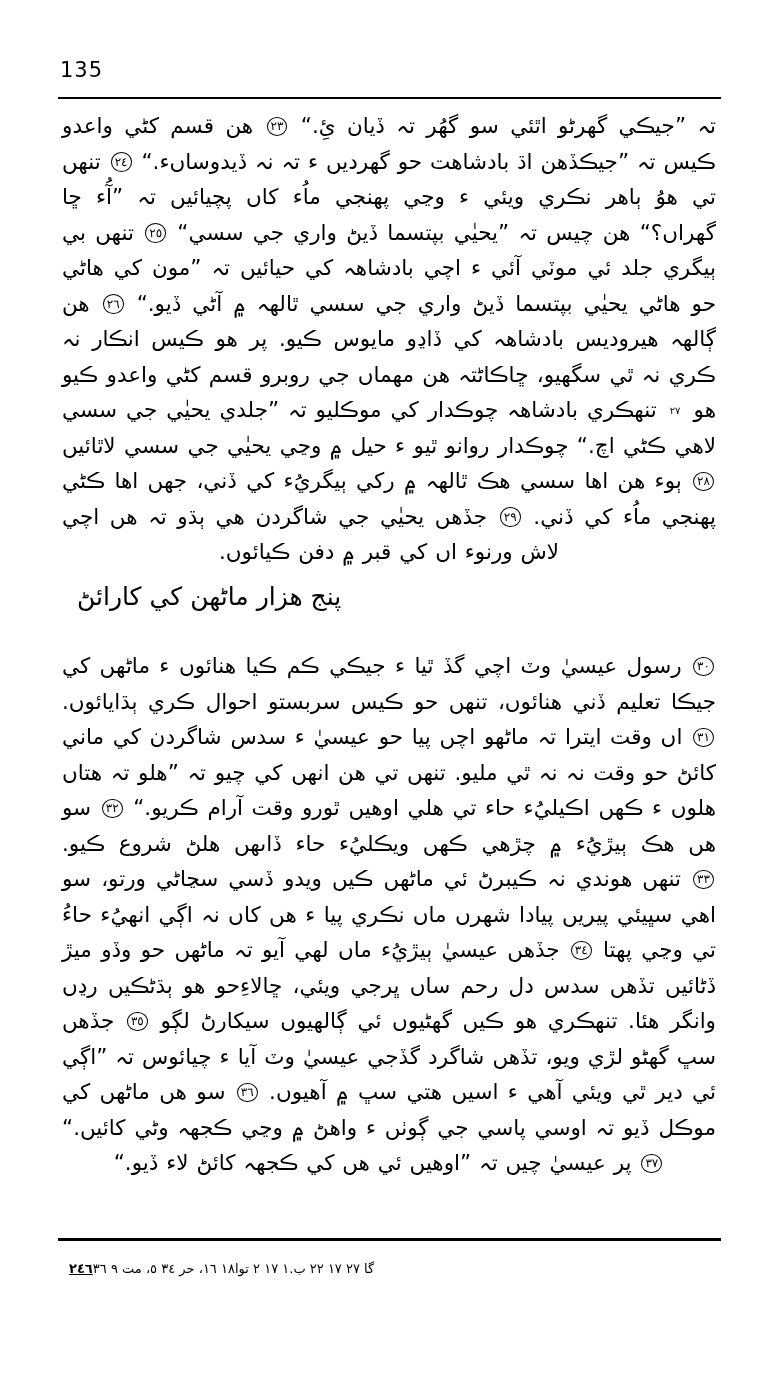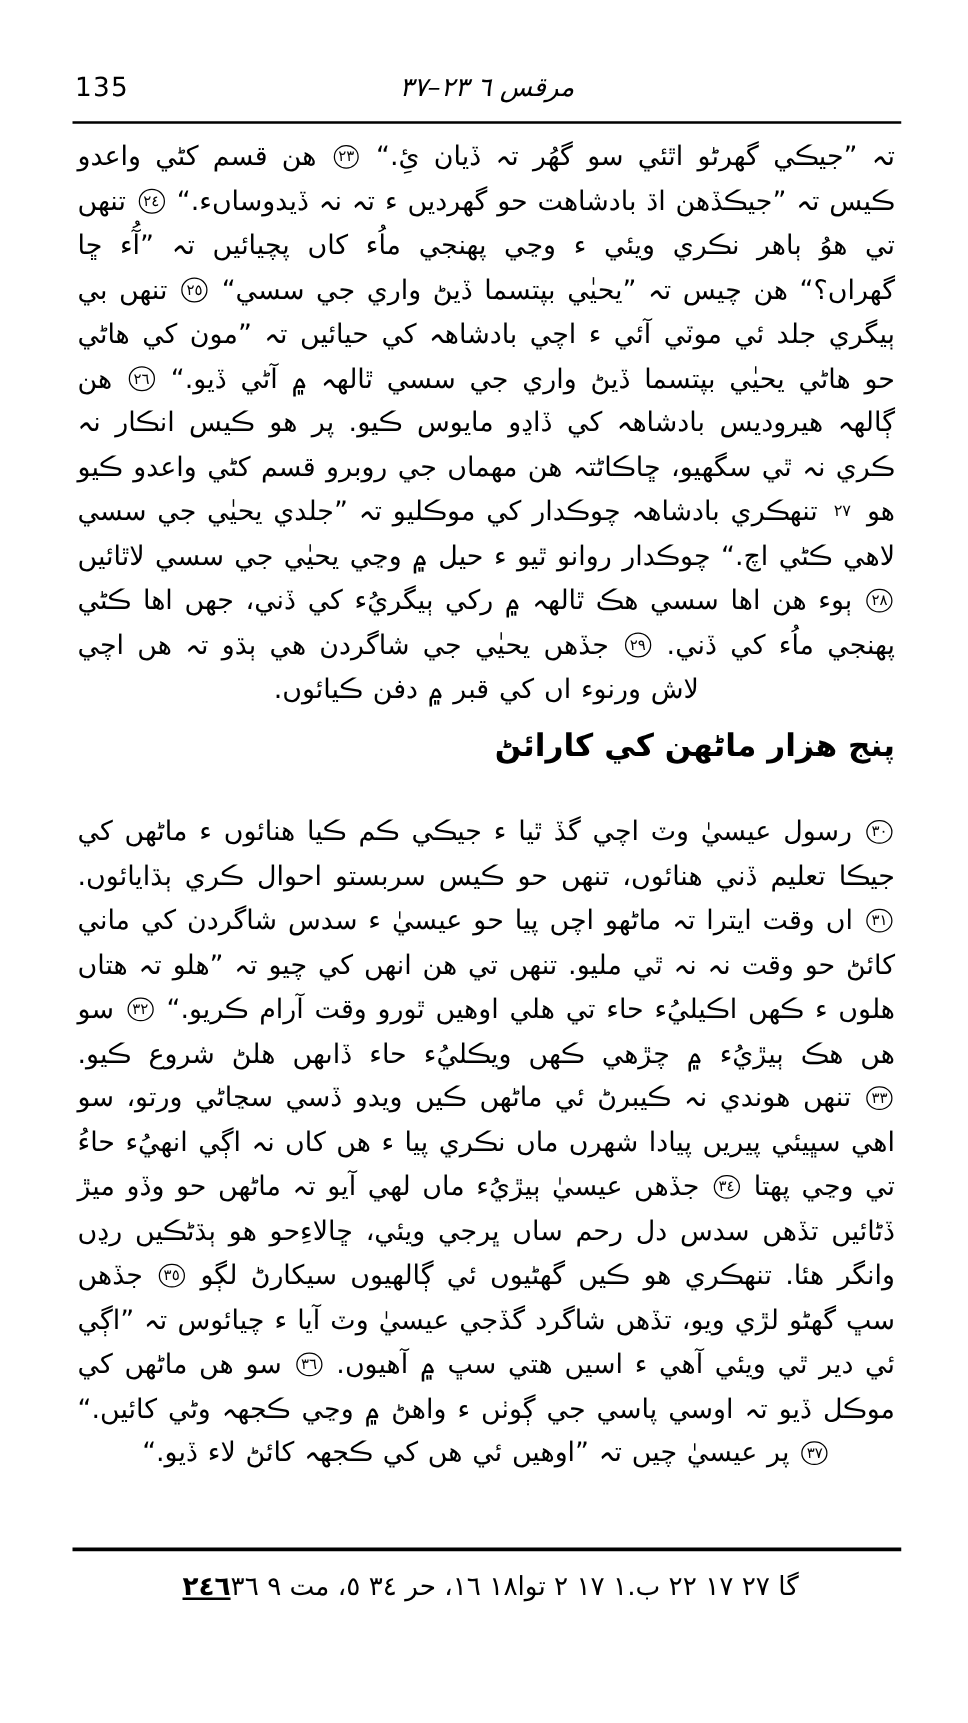--- a/index.html
+++ b/index.html
@@ -101,34 +101,34 @@
     min-width: 11px;
     text-align: center;
     vertical-align: 3px;
     margin: 0 2px;
     direction: rtl;
     unicode-bidi: plaintext;
     font-family: Liberation Serif, serif;
   }
   .vnum.plain {
     border: none;
-    font-size: 13px;
+    font-size: 10px;
     padding: 0 2px;
     vertical-align: 3px;
   }
 
   
   .section-heading {
     position: absolute;
     left: 77px;
     right: 58px;
     top: 580px;
-    text-align: right;
+    text-align: left;
     font-size: 25px;
-    font-weight: bold;
+    font-weight: normal;
     line-height: 34px;
     direction: rtl;
     unicode-bidi: plaintext;
   }
   .section-refs {
     position: absolute;
     left: 62px;
     right: 58px;
     top: 626px;
     text-align: center;
@@ -148,43 +148,42 @@
     right: 53px;
     height: 2.5px;
     background: #000000;
   }
   .footer {
     position: absolute;
     top: 1256px;
     left: 62px;
     right: 58px;
     direction: rtl;
-    text-align: center;
-    font-size: 21px;
+    text-align: left;
+    font-size: 13px;
     line-height: 26px;
     unicode-bidi: plaintext;
   }
   .footer-key {
     text-decoration: underline;
     font-weight: bold;
     margin-left: 7px;
   }
   .footer-refs {
     unicode-bidi: plaintext;
   }
 </style>
 </head>
 <body>
 
 <div class="page">
 
   <div class="header">
     <div class="header-inner">
       <div class="page-number">135</div>
-      <div class="running-head">مرقس ٦ ٢٣–٣٧</div>
     </div>
   </div>
   <div class="header-rule"></div>
 
   <div class="body-block top" id="top-body">
       <p class="last-free"><span> تہ ”جيڪي گھرڻو اٿئي سو گھُر تہ ڏيان ئِ.“ </span><span class="vnum">٢٣</span><span> هن قسم کڻي واعدو ڪيس تہ ”جيڪڏهن اڌ بادشاهت حو گھرديں ء تہ نہ ڏيدوساںء.“ </span><span class="vnum">٢٤</span><span> تنهں تي هوُ ٻاهر نڪري ويئي ء وڃي پهنجي ماُء کاں پچيائيں تہ ”آُء ڇا گھراں؟“ هن چيس تہ ”يحيٰي بپتسما ڏيڻ واري جي سسي“ </span><span class="vnum">٢٥</span><span> تنهں بي ٻيگري جلد ئي موٽي آئي ء اچي بادشاهہ کي حيائيں تہ ”مون کي هاڻي حو هاڻي يحيٰي بپتسما ڏيڻ واري جي سسي ٿالهہ ۾ آڻي ڏيو.“ </span><span class="vnum">٢٦</span><span> هن ڳالهہ هيروديس بادشاهہ کي ڏاڍو مايوس ڪيو. پر هو ڪيس انڪار نہ ڪري نہ ٿي سگھيو، ڇاڪاڻتہ هن مهماں جي روبرو قسم کڻي واعدو ڪيو هو </span><span class="vnum plain">٢٧</span><span> تنهڪري بادشاهہ چوڪدار کي موڪليو تہ ”جلدي يحيٰي جي سسي لاهي ڪڻي اچ.“ چوڪدار روانو ٿيو ء حيل ۾ وڃي يحيٰي جي سسي لاٿائيں </span><span class="vnum">٢٨</span><span> ٻوء هن اها سسي هڪ ٿالهہ ۾ رکي ٻيگريُء کي ڏني، جهں اها ڪڻي پهنجي ماُء کي ڏني. </span><span class="vnum">٢٩</span><span> جڏهں يحيٰي جي شاگردن هي ٻڌو تہ هں اچي لاش ورنوء اں کي قبر ۾ دفن ڪيائوں. </span></p>
     </div>
 
   <div class="section-heading">پنج هزار ماڻهن کي کارائڻ</div>
 

